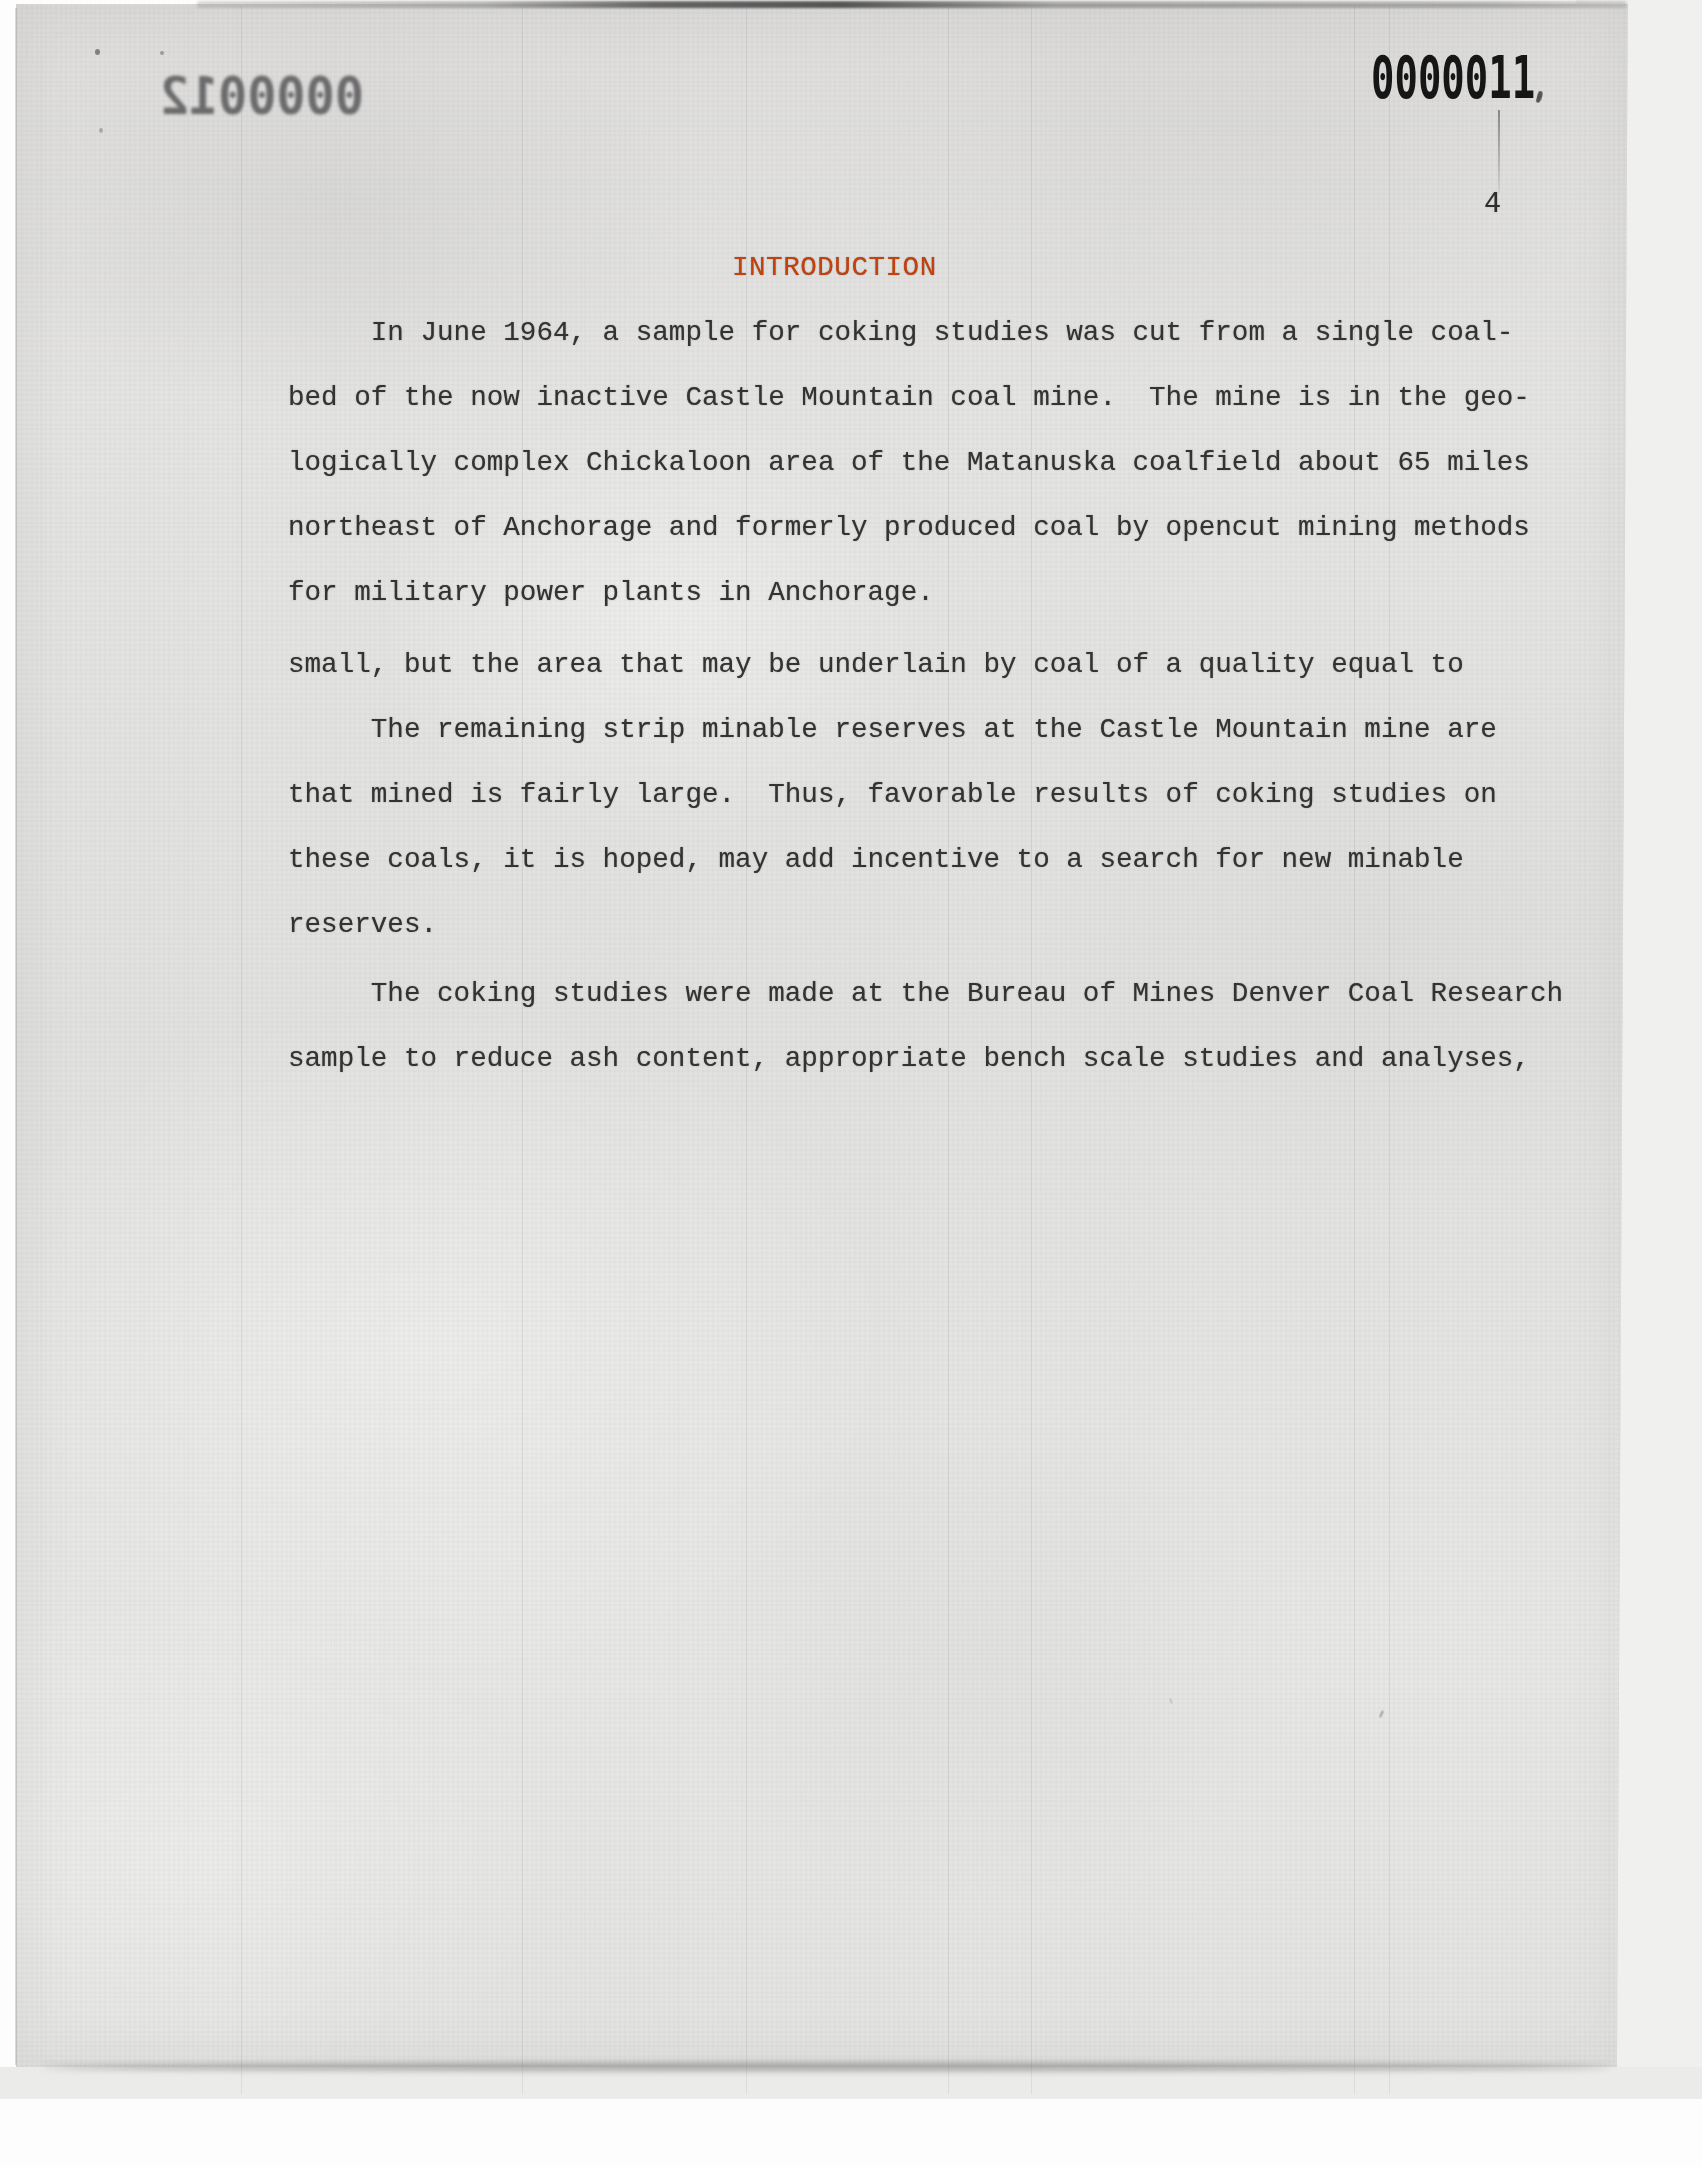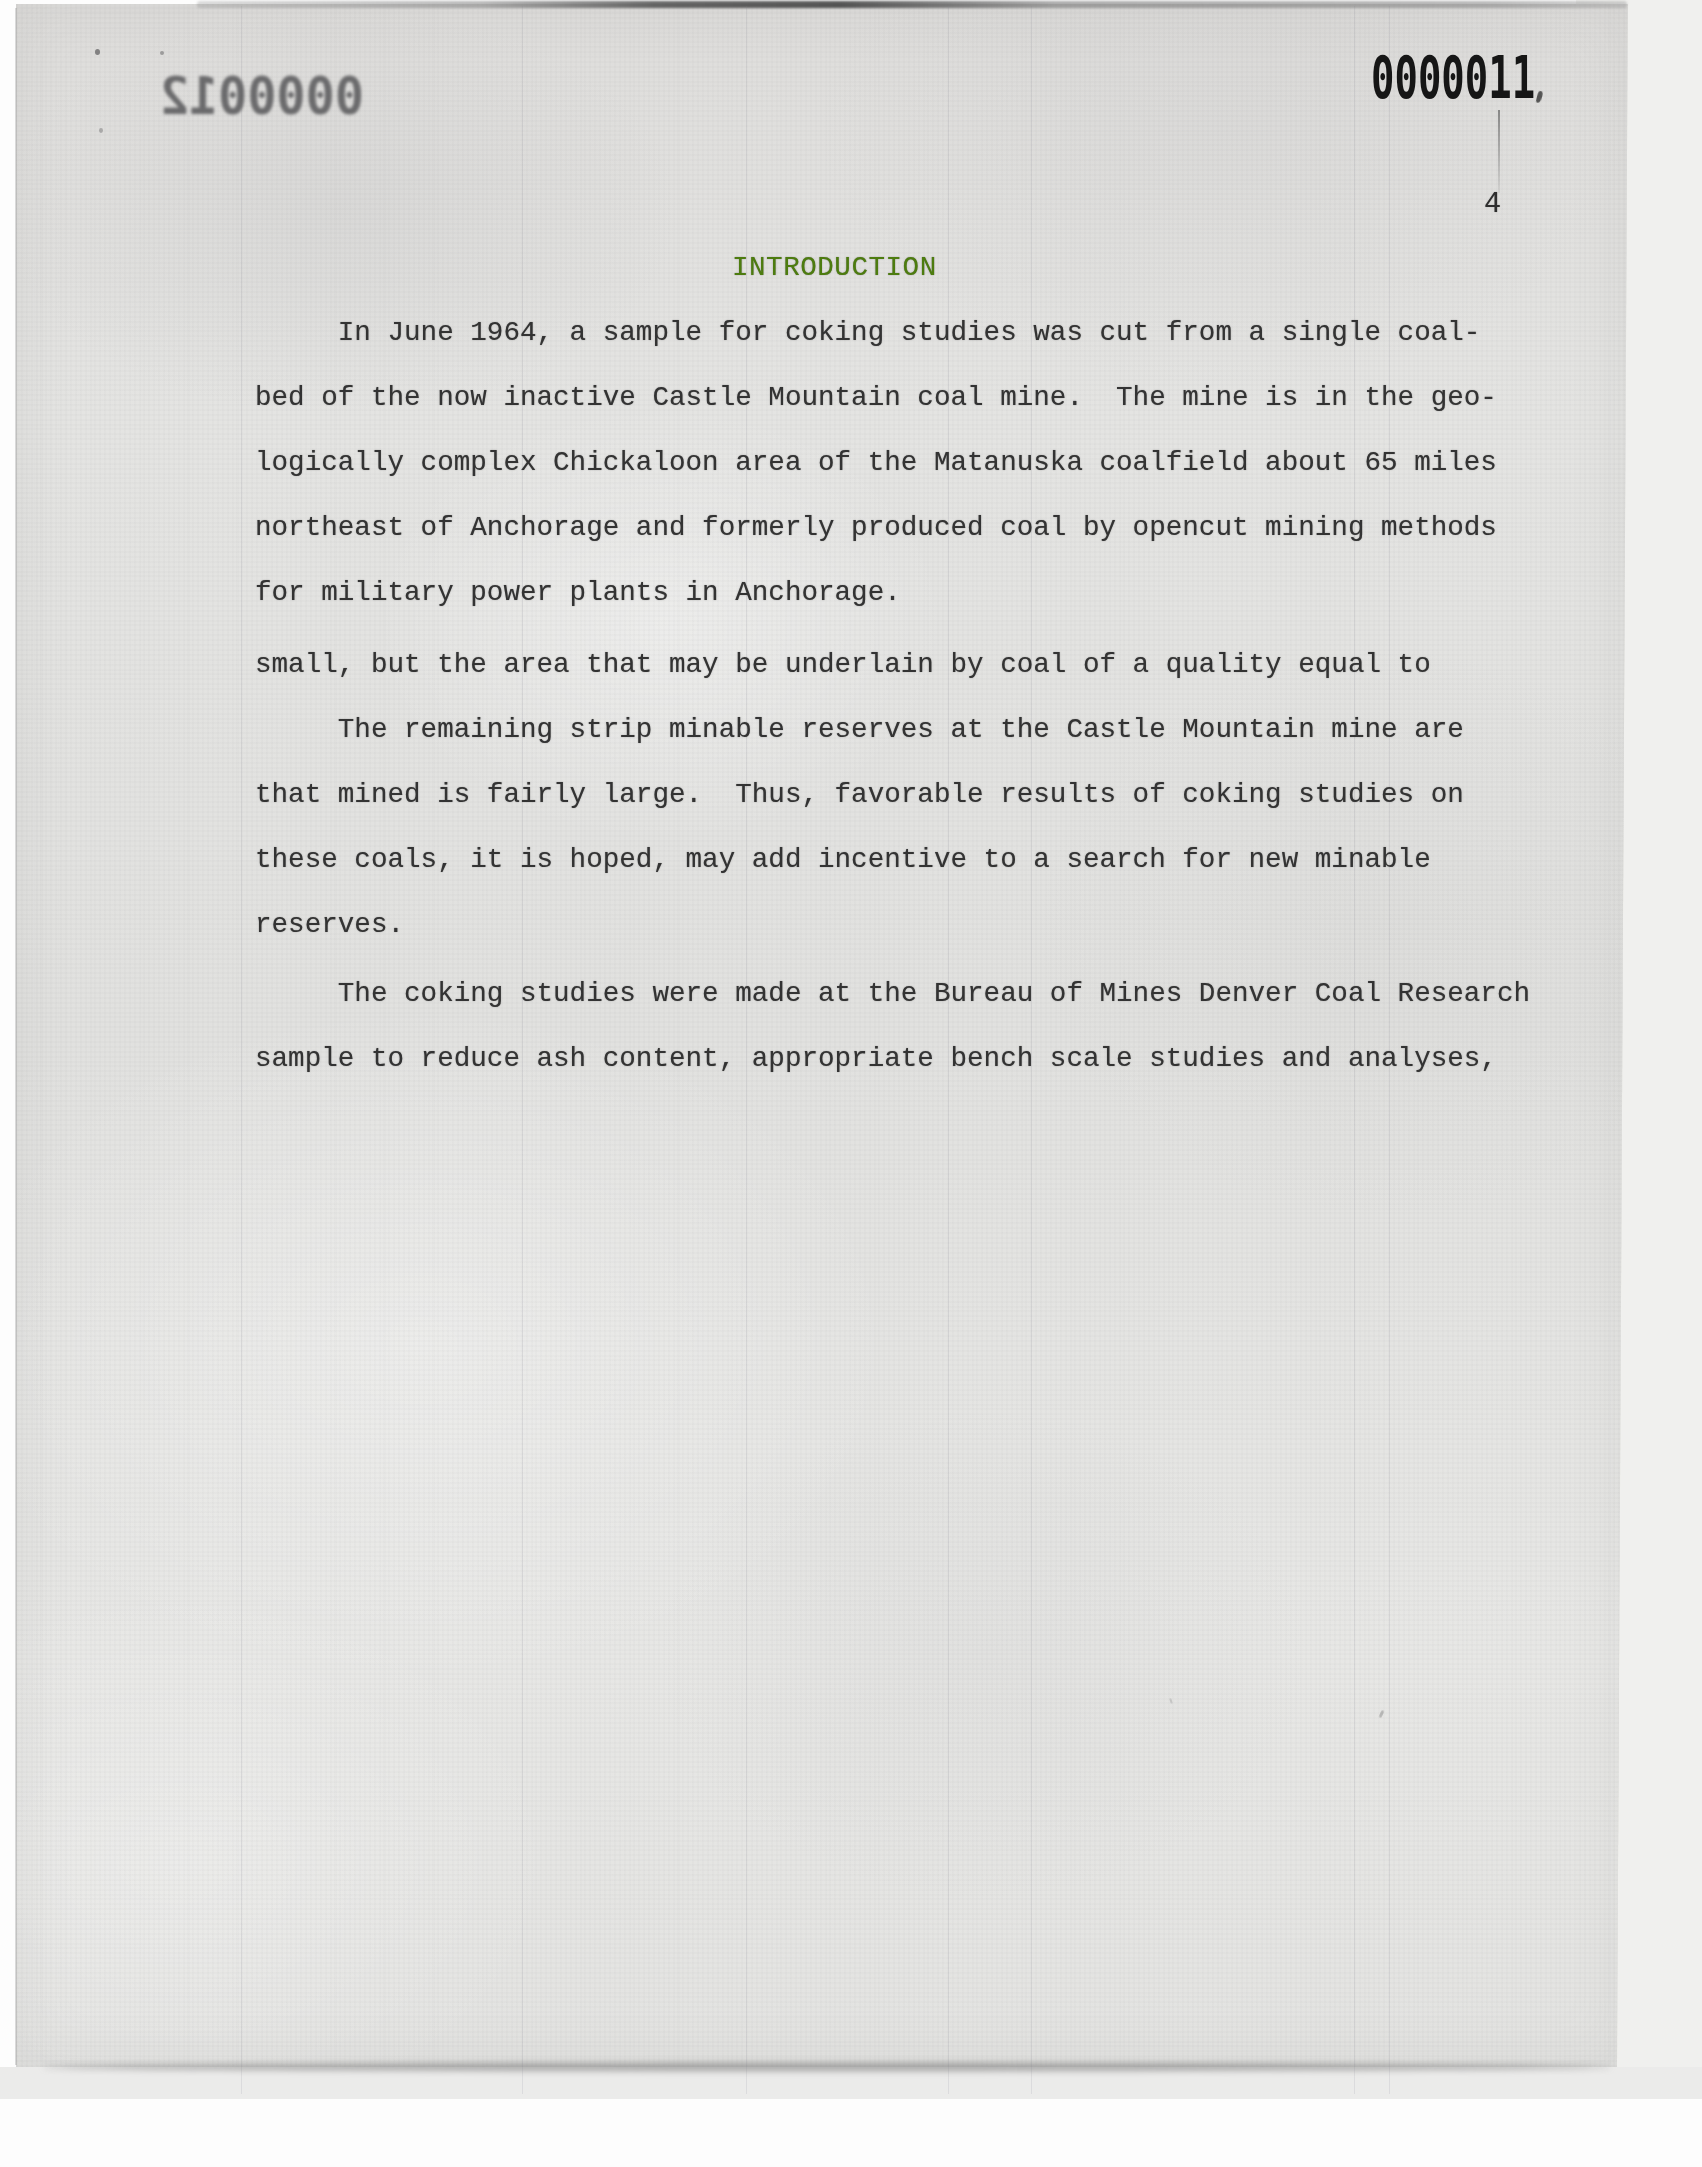--- a/index.html
+++ b/index.html
@@ -95,30 +95,30 @@
   .speck.s4 { left: 1380px; top: 1710px; width: 3px; height: 7.9px; opacity:.5; transform: rotate(24deg); }
   .speck.s5 { left: 1170px; top: 1698px; width: 2px; height: 5.9px; opacity:.35; transform: rotate(-18deg); }
   
   .page-number {
     position: absolute; left: 1484px; top: 188px;
     font-size: 28.6px; color: #2e2e2e;
     text-shadow: 0 0 1px rgba(46,46,46,0.5);
   }
   .heading {
     position: absolute; left: 732px; top: 252px;
-    font-size: 27.6px; letter-spacing: 0.5px; color: #4d7c0f;
+    font-size: 27.6px; letter-spacing: 0.5px; color: #c2410c;
     text-shadow: 0 0 1.2px rgba(43,43,43,0.55);
   }
   .doc-body {
     position: absolute; left: 255px; top: 300px; width: 1310px;
     font-size: 27.6px; color: #333333;
     text-shadow: 0 0 1.2px rgba(51,51,51,0.5);
   }
   .doc-body .line {
-    height: 65px; line-height: 65px; white-space: pre;
+    height: 65px; line-height: 65px; white-space: pre; margin-left: 33px;
   }
   .para.p2 { margin-top: 6.9px; }
   .para.p3 { margin-top: 3.9px; }
 </style>
 </head>
 <body>
 
 <div class="canvas">
 
   <div class="bg-right"></div>

